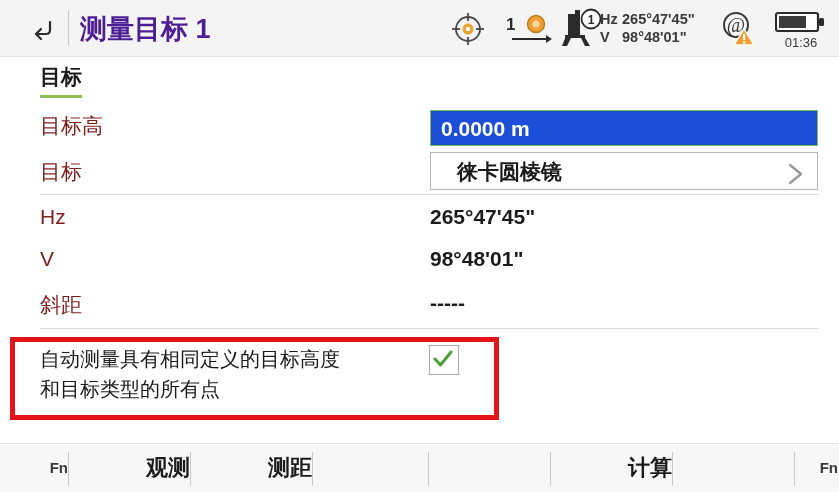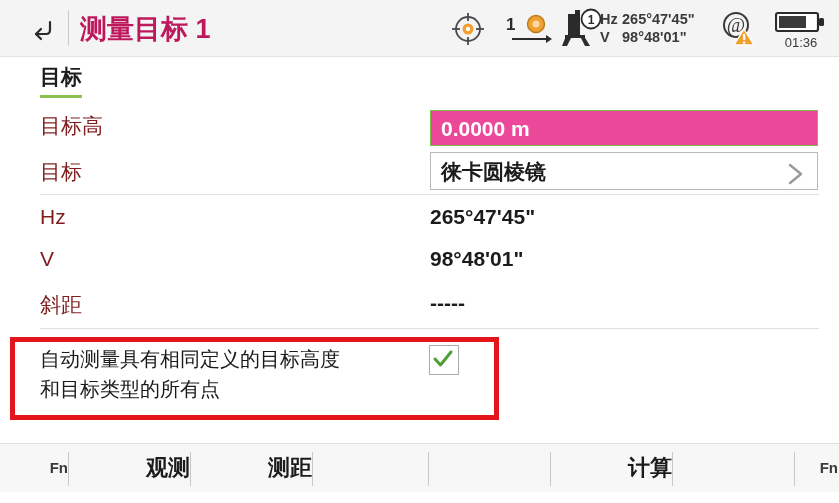--- a/index.html
+++ b/index.html
@@ -37,21 +37,21 @@
     position: absolute;
     left: 68px; top: 10px;
     width: 1px; height: 36px;
     background: #c9c9c9;
   }
   #page-title {
     position: absolute;
     left: 80px; top: 11px;
     font-size: 27px;
     font-weight: bold;
-    color: #be185d;
+    color: #4c1d95;
     letter-spacing: 0px;
     white-space: nowrap;
   }
 
   
   .status-ico { position: absolute; }
   #icon-reticle { left: 450px; top: 12px; }
   #icon-prism-count { left: 506px; top: 13px; width: 58px; height: 34px; }
   #prism-num {
     position: absolute; left: 0px; top: 2px;
@@ -126,38 +126,38 @@
 
   
   .field {
     position: absolute;
     left: 430px;
     width: 388px;
     box-sizing: border-box;
     cursor: pointer;
   }
   .field-green {
-    background: #ec4899;
+    background: #1d4ed8;
     border: 1px solid #79c043;
     height: 36px;
     line-height: 36px;
     color: #ffffff;
     font-size: 21px;
     font-weight: bold;
     padding-left: 10px;
   }
   .field-white {
     background: #ffffff;
     border: 1px solid #b8b8b8;
     height: 38px;
     line-height: 38px;
     color: #1b1b1b;
     font-size: 21px;
     font-weight: bold;
-    padding-left: 10px;
+    padding-left: 26px;
   }
   .chevron {
     position: absolute;
     right: 10px; top: 7px;
     width: 22px; height: 24px;
   }
 
   .separator {
     position: absolute;
     left: 40px;

